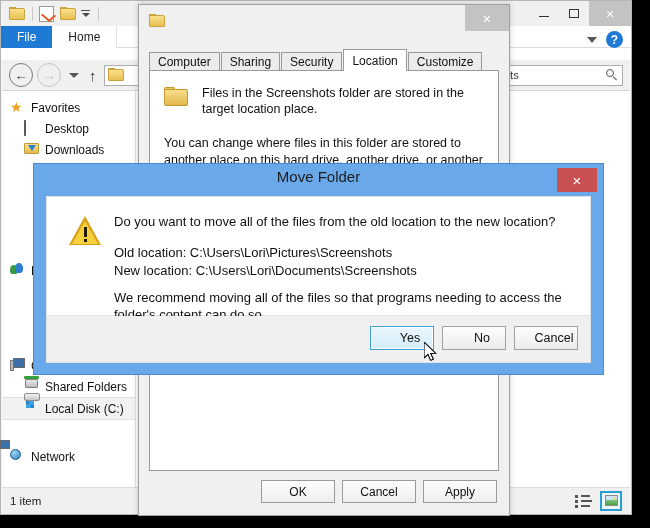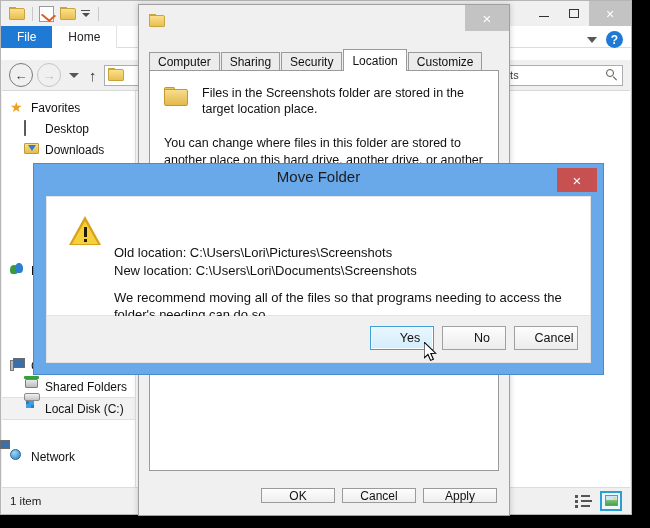--- a/index.html
+++ b/index.html
@@ -586,21 +586,21 @@
   }
   .props-buttons {
     position: absolute;
     right: 12px;
     bottom: 12px;
     display: flex;
     gap: 7px;
   }
   .wbtn {
     min-width: 74px;
-    height: 15px;
+    height: 23px;
     background: linear-gradient(#fdfdfd, #eeeeee);
     border: 1px solid #9a9a9a;
     font-size: 12px;
     color: #111;
     display: flex;
     align-items: center;
     justify-content: center;
     box-sizing: border-box;
   }
 
@@ -921,27 +921,28 @@
       <span class="txt">Move Folder</span>
       <div class="md-close">×</div>
     </div>
 
     <div class="md-body">
       <div class="md-warn">
         <span class="tri"></span>
           <span class="tri2"></span>
           <span class="bang"></span>
       </div>
+      <div class="md-q">Do you want to move all of the files from the old location to the new location?</div>
       <div class="md-loc">
         <span>Old location: C:\Users\Lori\Pictures\Screenshots</span><br>
         <span>New location: C:\Users\Lori\Documents\Screenshots</span>
       </div>
       <div class="md-rec">
         <span>We recommend moving all of the files so that programs needing to access the folder's</span>
-        <span>needing can do so.</span>
+        <span>content can do so.</span>
       </div>
     </div>
 
     <div class="md-footer">
       <div class="md-buttons">
         <div class="mdbtn hover">Yes</div>
         <div class="mdbtn">No</div>
         <div class="mdbtn">Cancel</div>
       </div>
     </div>

